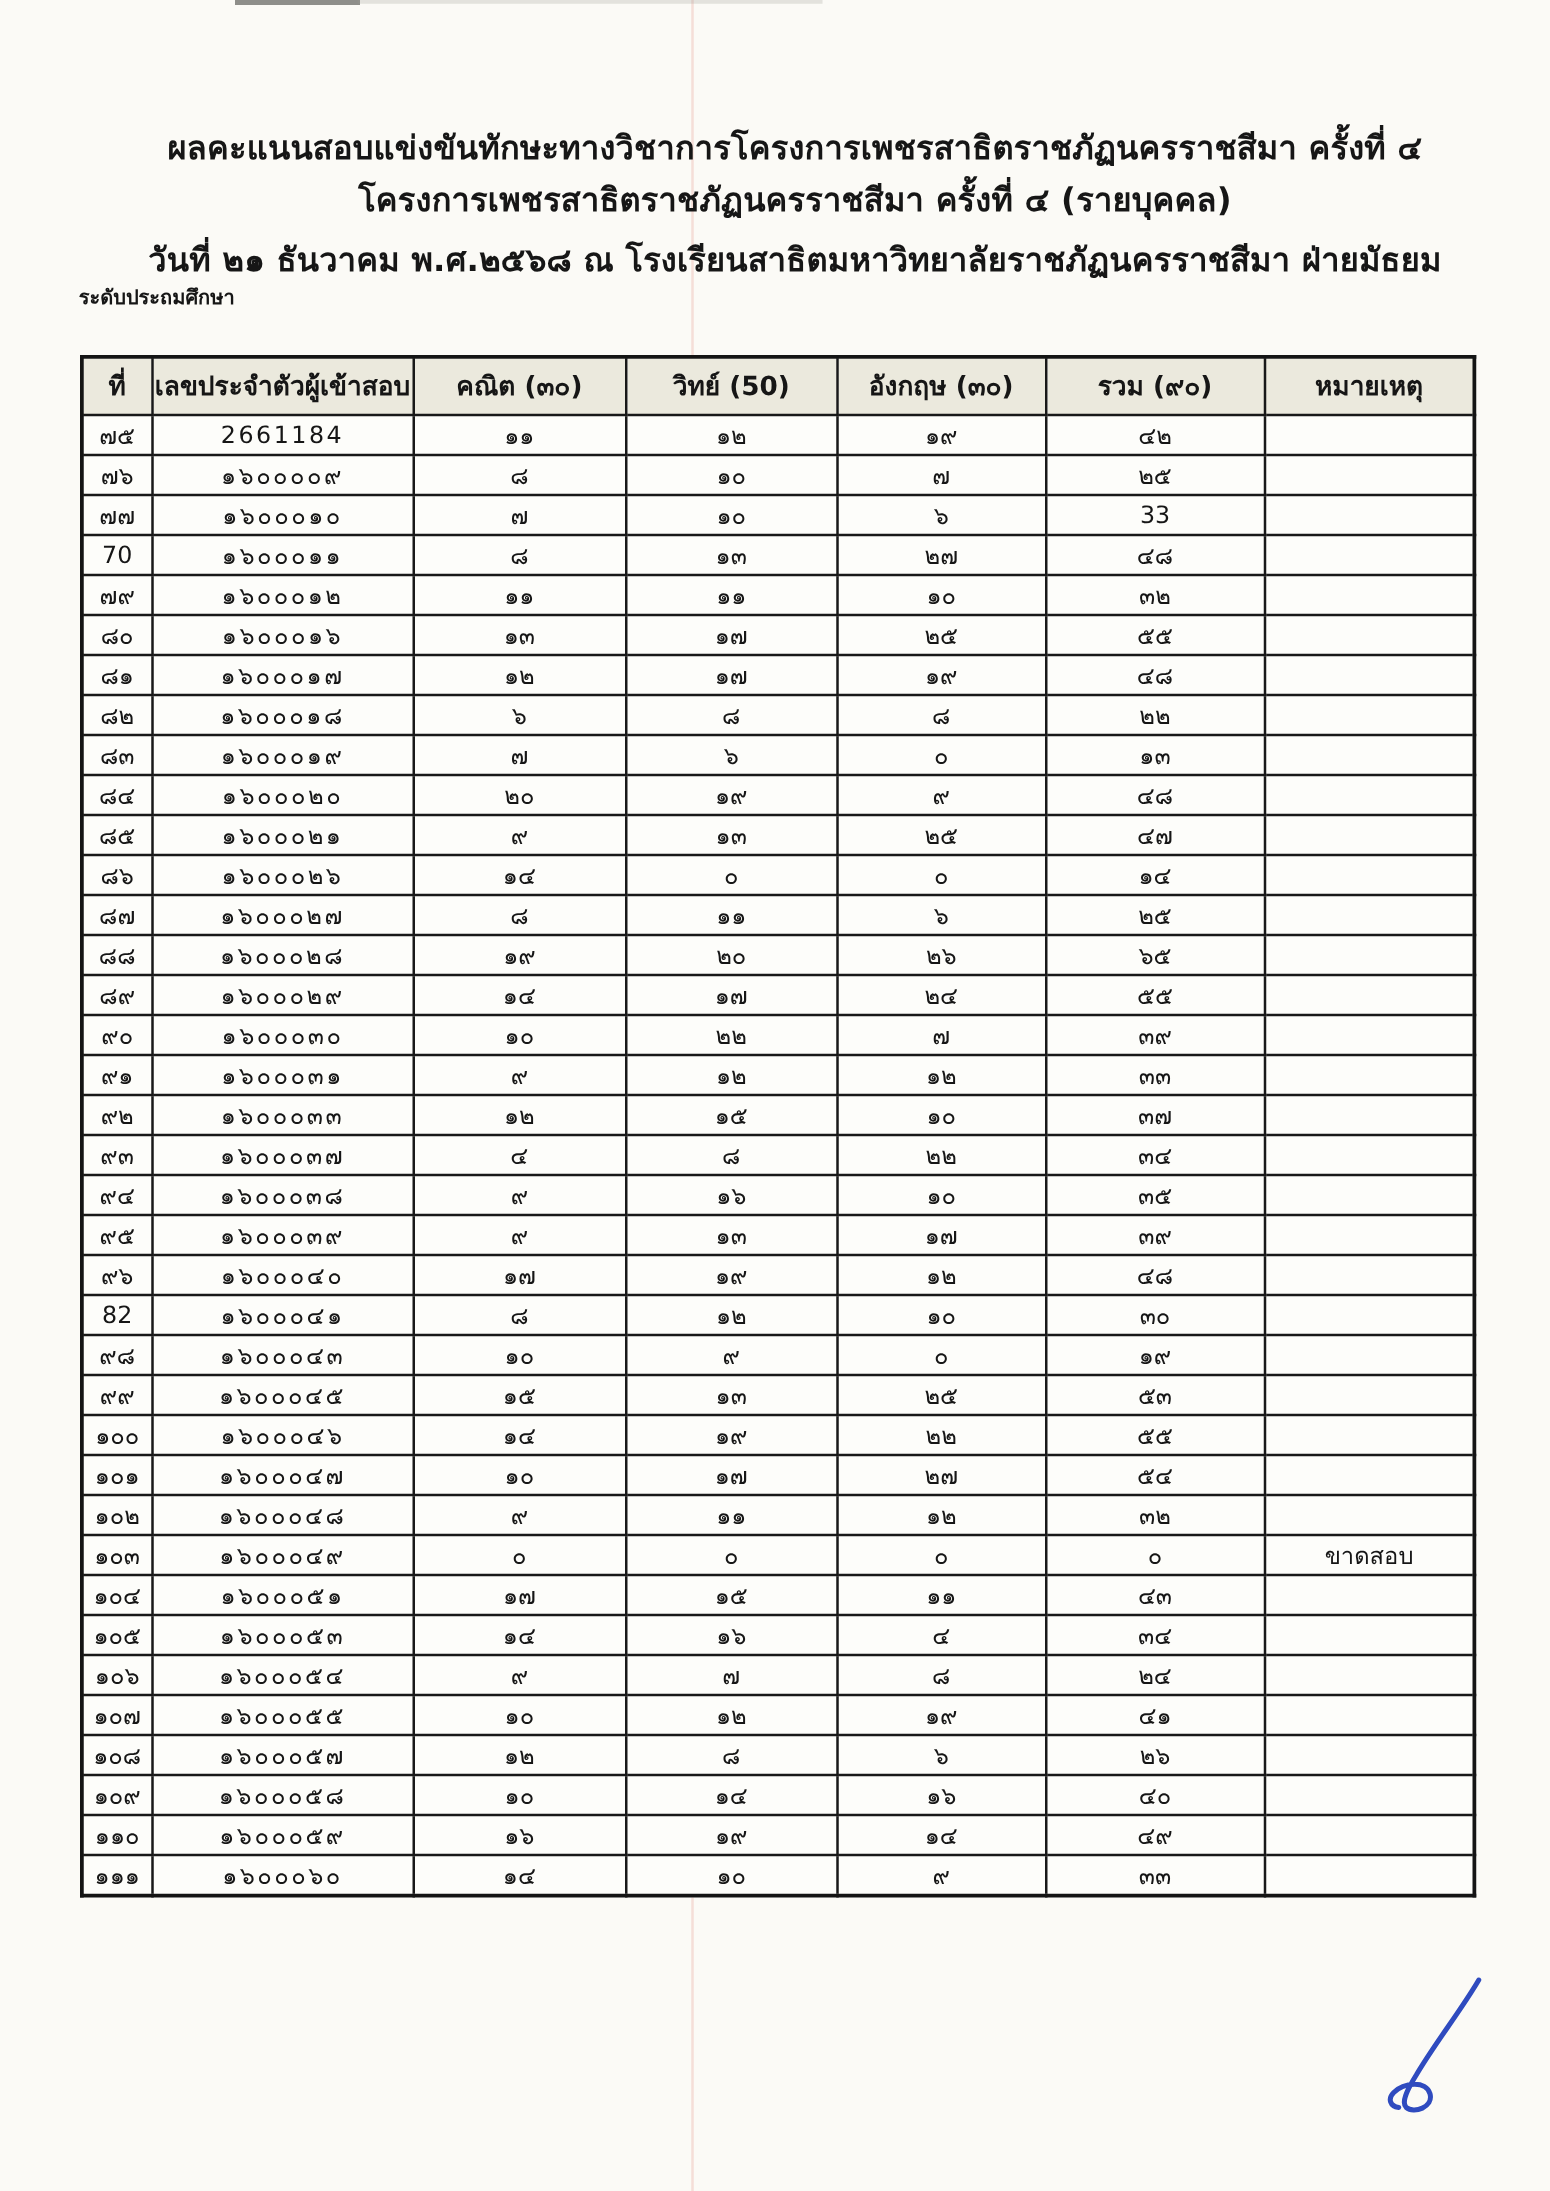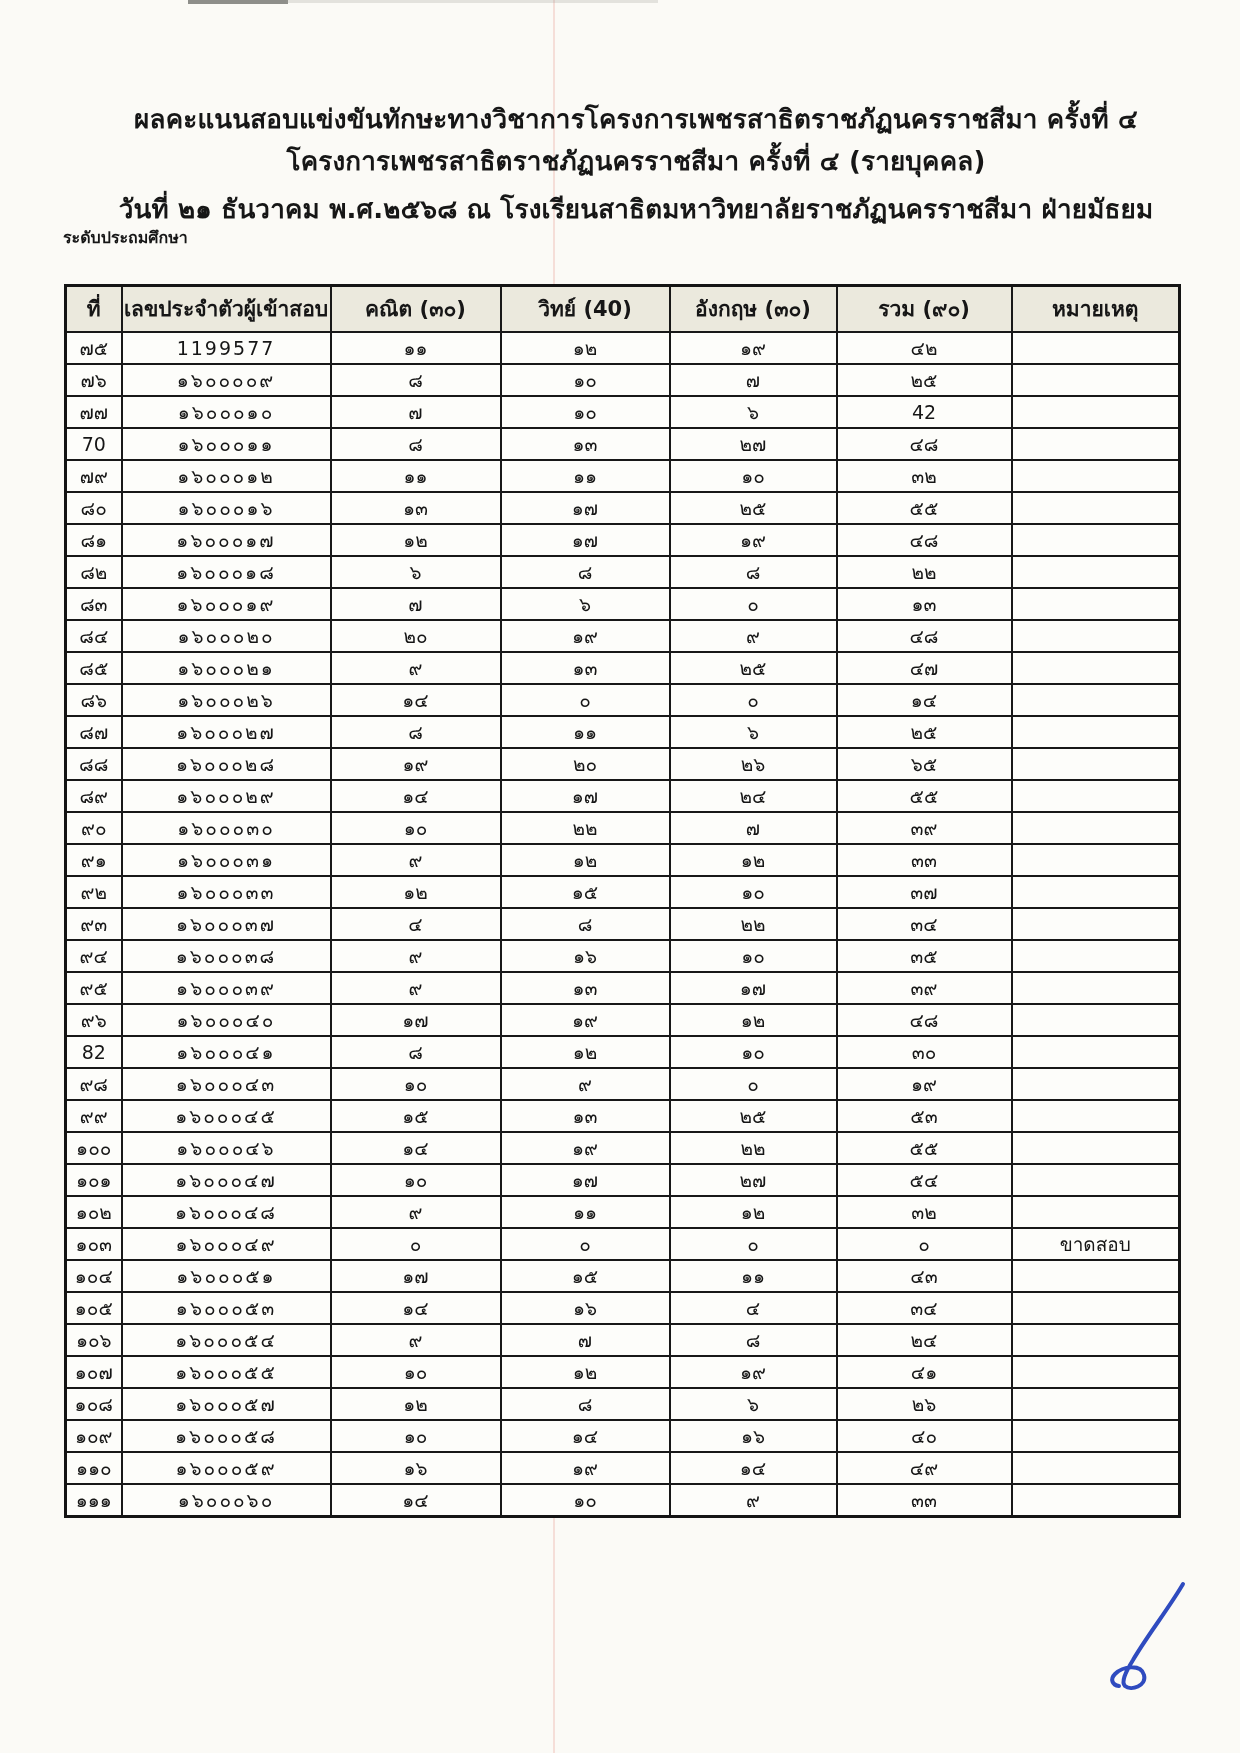--- a/index.html
+++ b/index.html
@@ -120,30 +120,30 @@
     <col style="width:169px">
     <col style="width:167px">
     <col style="width:175px">
     <col style="width:168px">
   </colgroup>
   <thead>
     <tr>
       <th>ที่</th>
       <th>เลขประจำตัวผู้เข้าสอบ</th>
       <th>คณิต (๓๐)</th>
-      <th>วิทย์ (40)</th>
+      <th>วิทย์ (50)</th>
       <th>อังกฤษ (๓๐)</th>
       <th>รวม (๙๐)</th>
       <th>หมายเหตุ</th>
     </tr>
   </thead>
   <tbody>
       <tr>
     <td class="c-no">๗๕</td>
-    <td class="c-id">1199577</td>
+    <td class="c-id">2661184</td>
     <td class="c-score">๑๑</td>
     <td class="c-score">๑๒</td>
     <td class="c-score">๑๙</td>
     <td class="c-score">๔๒</td>
     <td class="c-note"></td>
   </tr>
       <tr>
     <td class="c-no">๗๖</td>
     <td class="c-id">๑๖๐๐๐๐๙</td>
     <td class="c-score">๘</td>
@@ -151,21 +151,21 @@
     <td class="c-score">๗</td>
     <td class="c-score">๒๕</td>
     <td class="c-note"></td>
   </tr>
       <tr>
     <td class="c-no">๗๗</td>
     <td class="c-id">๑๖๐๐๐๑๐</td>
     <td class="c-score">๗</td>
     <td class="c-score">๑๐</td>
     <td class="c-score">๖</td>
-    <td class="c-score">42</td>
+    <td class="c-score">33</td>
     <td class="c-note"></td>
   </tr>
       <tr>
     <td class="c-no">70</td>
     <td class="c-id">๑๖๐๐๐๑๑</td>
     <td class="c-score">๘</td>
     <td class="c-score">๑๓</td>
     <td class="c-score">๒๗</td>
     <td class="c-score">๔๘</td>
     <td class="c-note"></td>

